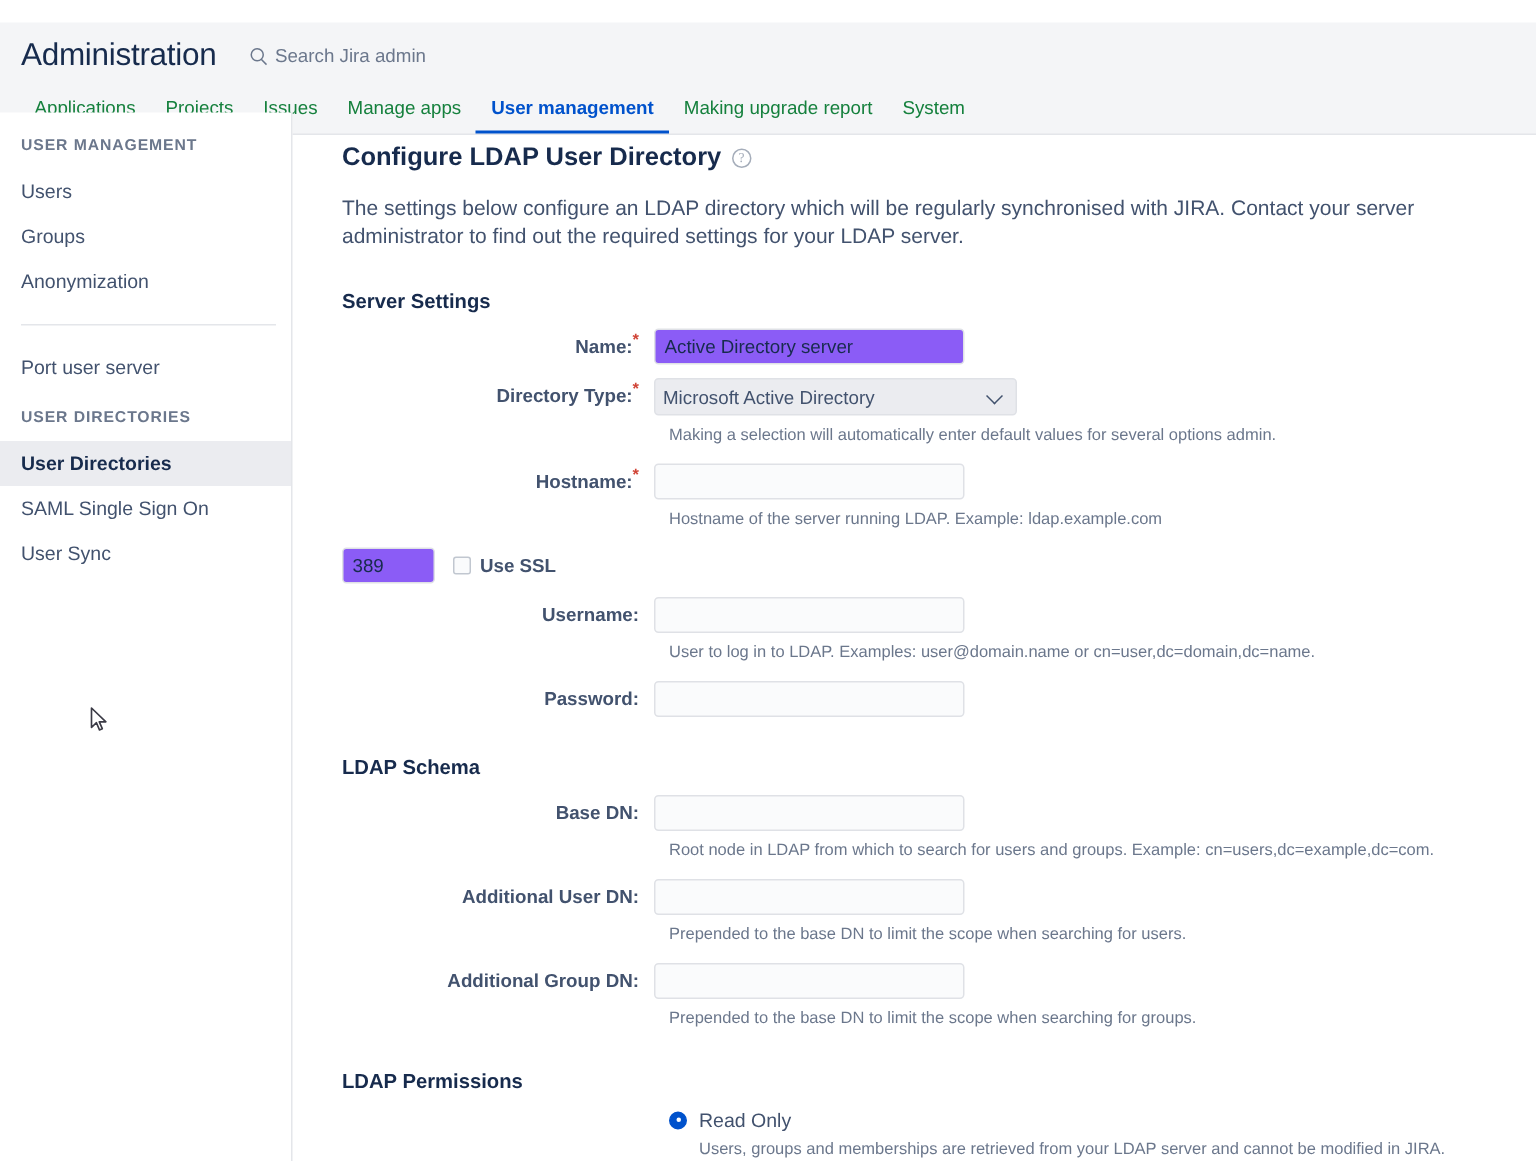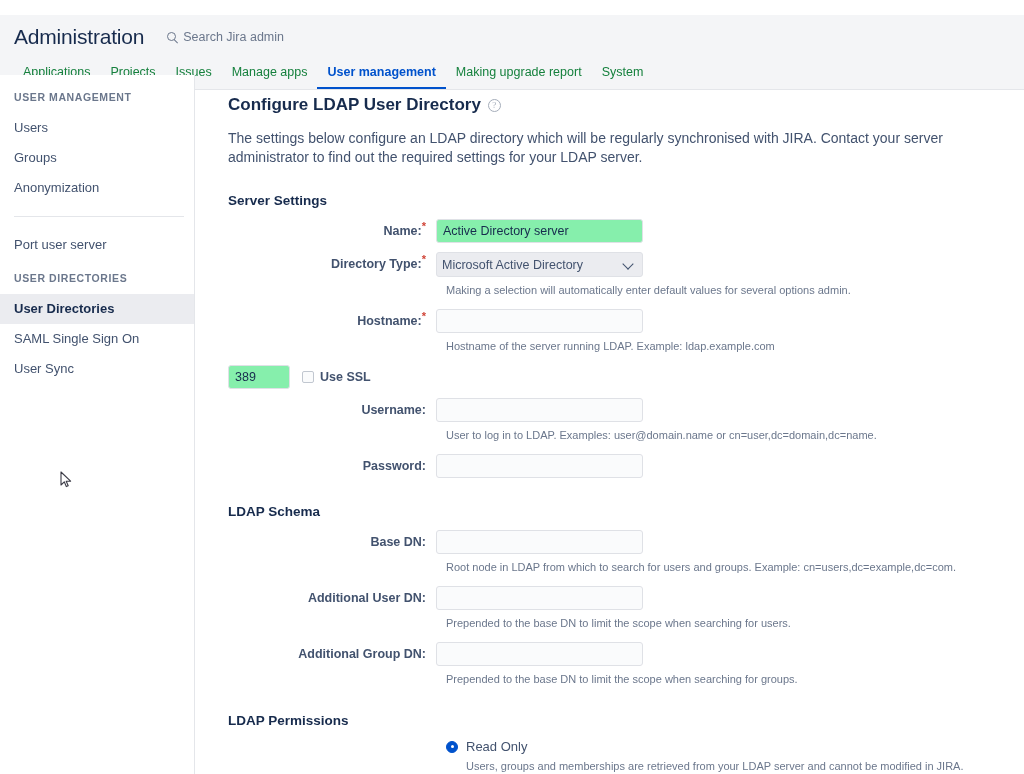--- a/index.html
+++ b/index.html
@@ -186,32 +186,32 @@
   }
   .req { color: #d04437; font-size: 11px; vertical-align: super; line-height: 0; }
 
   .fctl { display: flex; align-items: center; gap: 12px; }
 
   input.tbox {
     width: 207px;
     height: 24px;
     border: 1px solid #dfe1e6;
     border-radius: 3px;
-    background: #86efac;
+    background: #8b5cf6;
     font-family: "Liberation Sans", sans-serif;
     font-size: 12.5px;
     color: #172b4d;
     padding: 0 6px;
     outline: none;
   }
   input.tbox.empty { background: #fafbfc; }
   input.tbox.small { width: 62px; }
 
   select.sbox {
-    width: 207px;
+    width: 242px;
     height: 25px;
     border: 1px solid #dfe1e6;
     border-radius: 3px;
     background: #ebecf0;
     font-family: "Liberation Sans", sans-serif;
     font-size: 12.5px;
     color: #42526e;
     padding: 0 5px;
     outline: none;
     -webkit-appearance: none;

